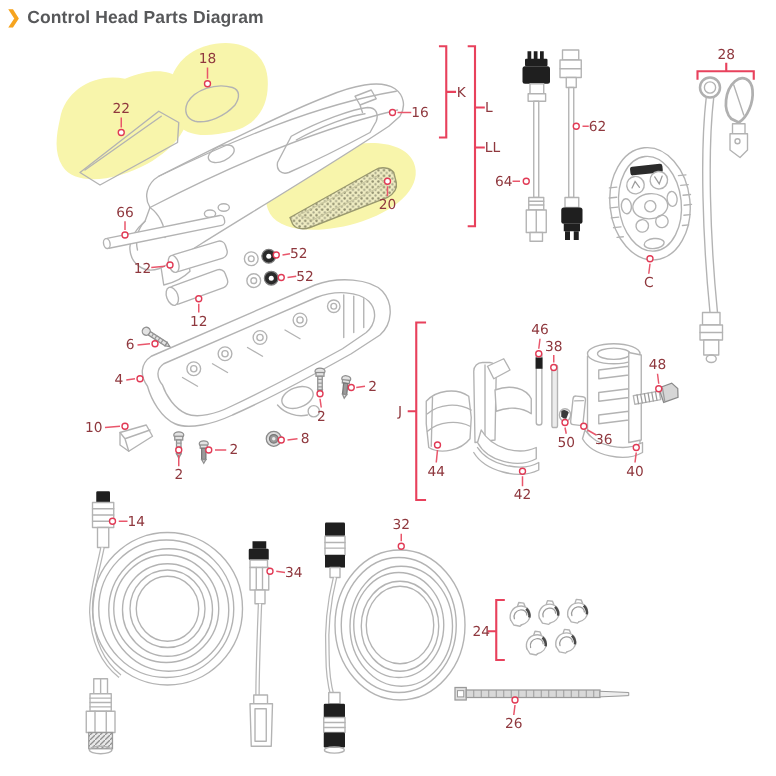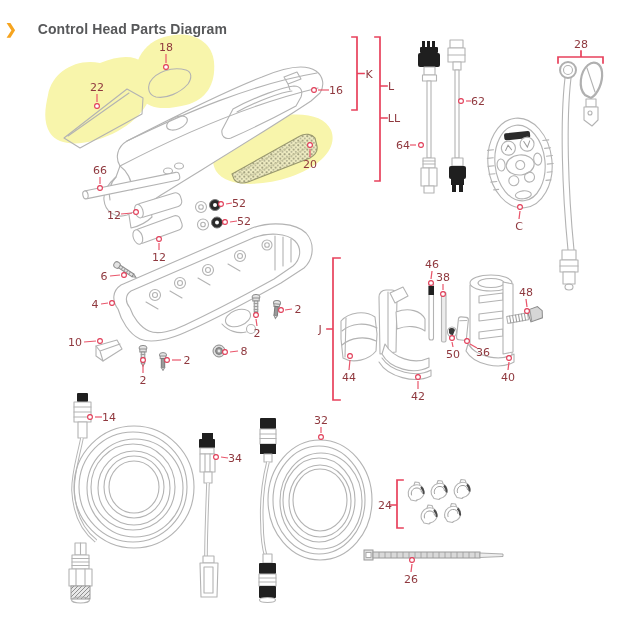--- a/index.html
+++ b/index.html
@@ -1,19 +1,19 @@
 <!DOCTYPE html>
 <html><head>
 <meta charset="utf-8">
 <style>
   html,body{margin:0;padding:0;background:#fff;}
   .page{position:relative;width:621px;height:621px;background:#ffffff;overflow:hidden;font-family:"Liberation Sans",sans-serif;}
   .header{position:absolute;top:5px;left:5px;display:flex;align-items:baseline;gap:5px;z-index:5;}
   .chev{color:#f6a41f;font-weight:700;font-size:14px;line-height:1;}
-  .title{margin:16px;font-size:14px;font-weight:700;color:#57585a;letter-spacing:0.1px;font-family:"Liberation Sans",sans-serif;}
+  .title{margin:0;font-size:14px;font-weight:700;color:#57585a;letter-spacing:0.1px;font-family:"Liberation Sans",sans-serif;}
   svg.art{position:absolute;top:0;left:0;}
   .la{stroke:#b3b3b3;fill:none;stroke-width:1.1;stroke-linejoin:round;stroke-linecap:round;}
   .laf{stroke:#b3b3b3;fill:#ffffff;stroke-width:1.1;stroke-linejoin:round;}
   .lad{stroke:#9b9b9b;fill:none;stroke-width:1;stroke-linecap:round;}
   .dk{fill:#1f1f1f;stroke:none;}
   .scr{fill:#e3e3e3;stroke:#8f8f8f;stroke-width:1;}
   .bracket{stroke:#e8415c;stroke-width:1.7;fill:none;stroke-linecap:square;}
   .hl{fill:#f8f5ab;stroke:none;}
   .lbl{font-family:"DejaVu Sans",sans-serif;font-size:11px;fill:#8f383e;text-anchor:middle;}
 </style>

